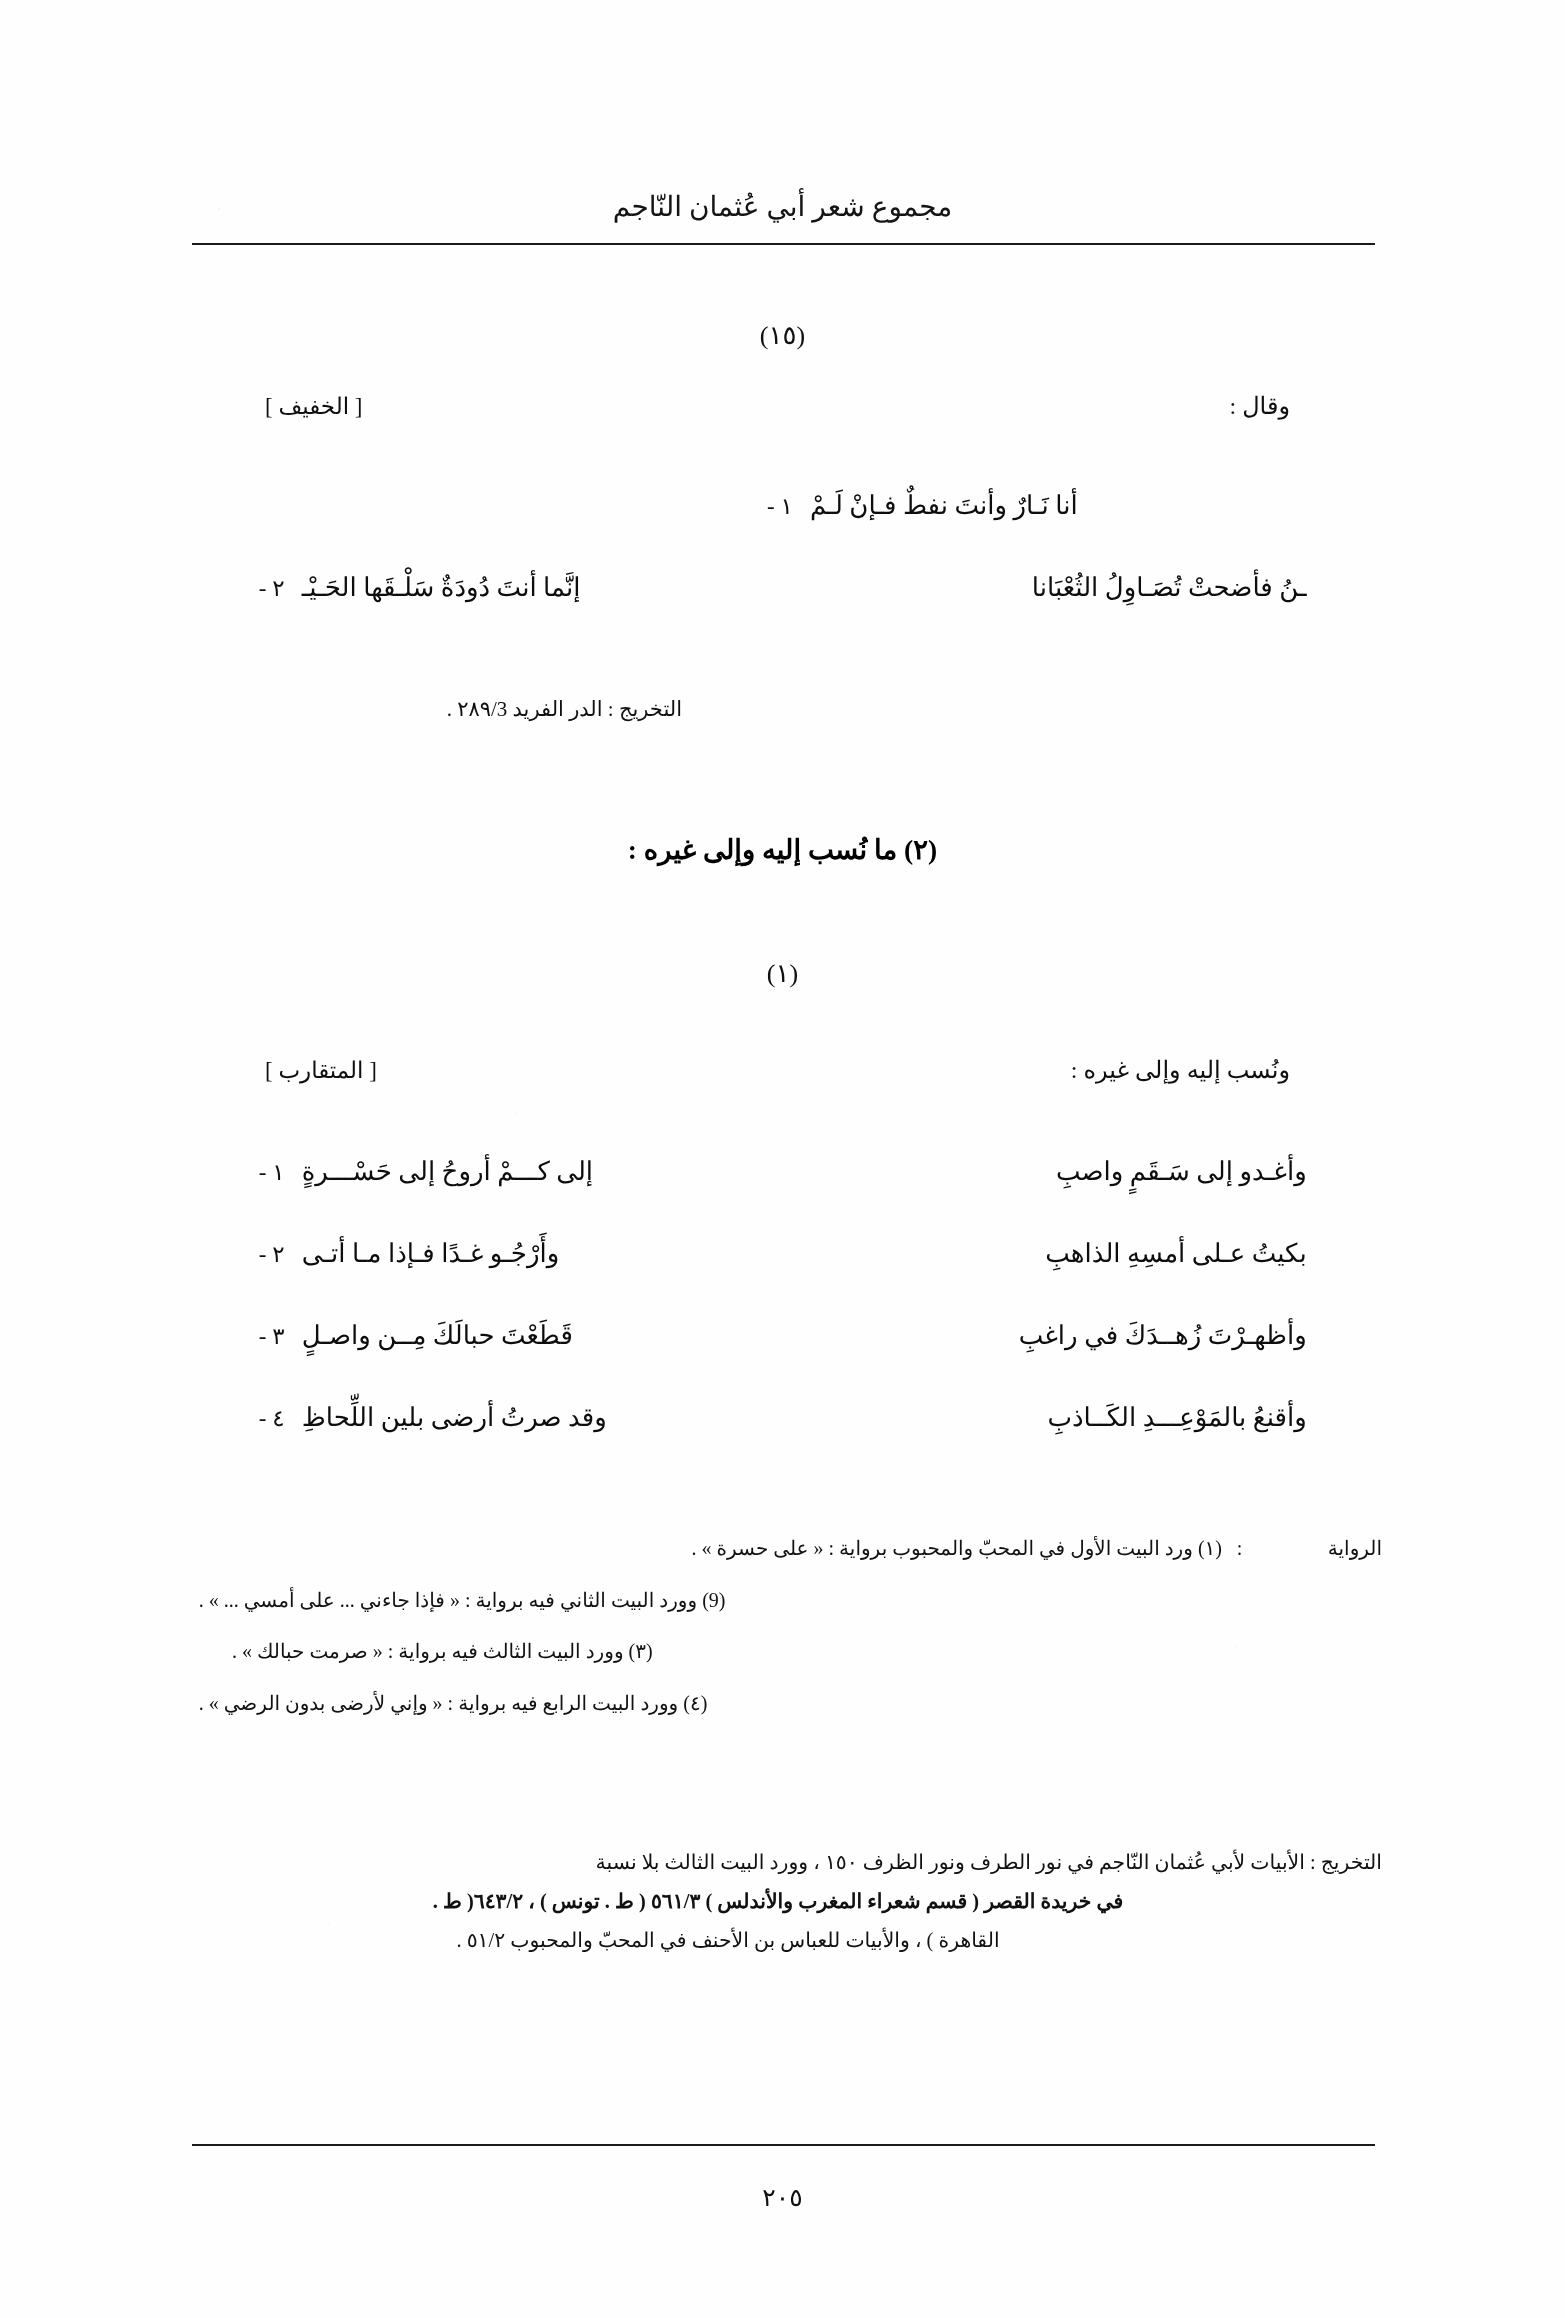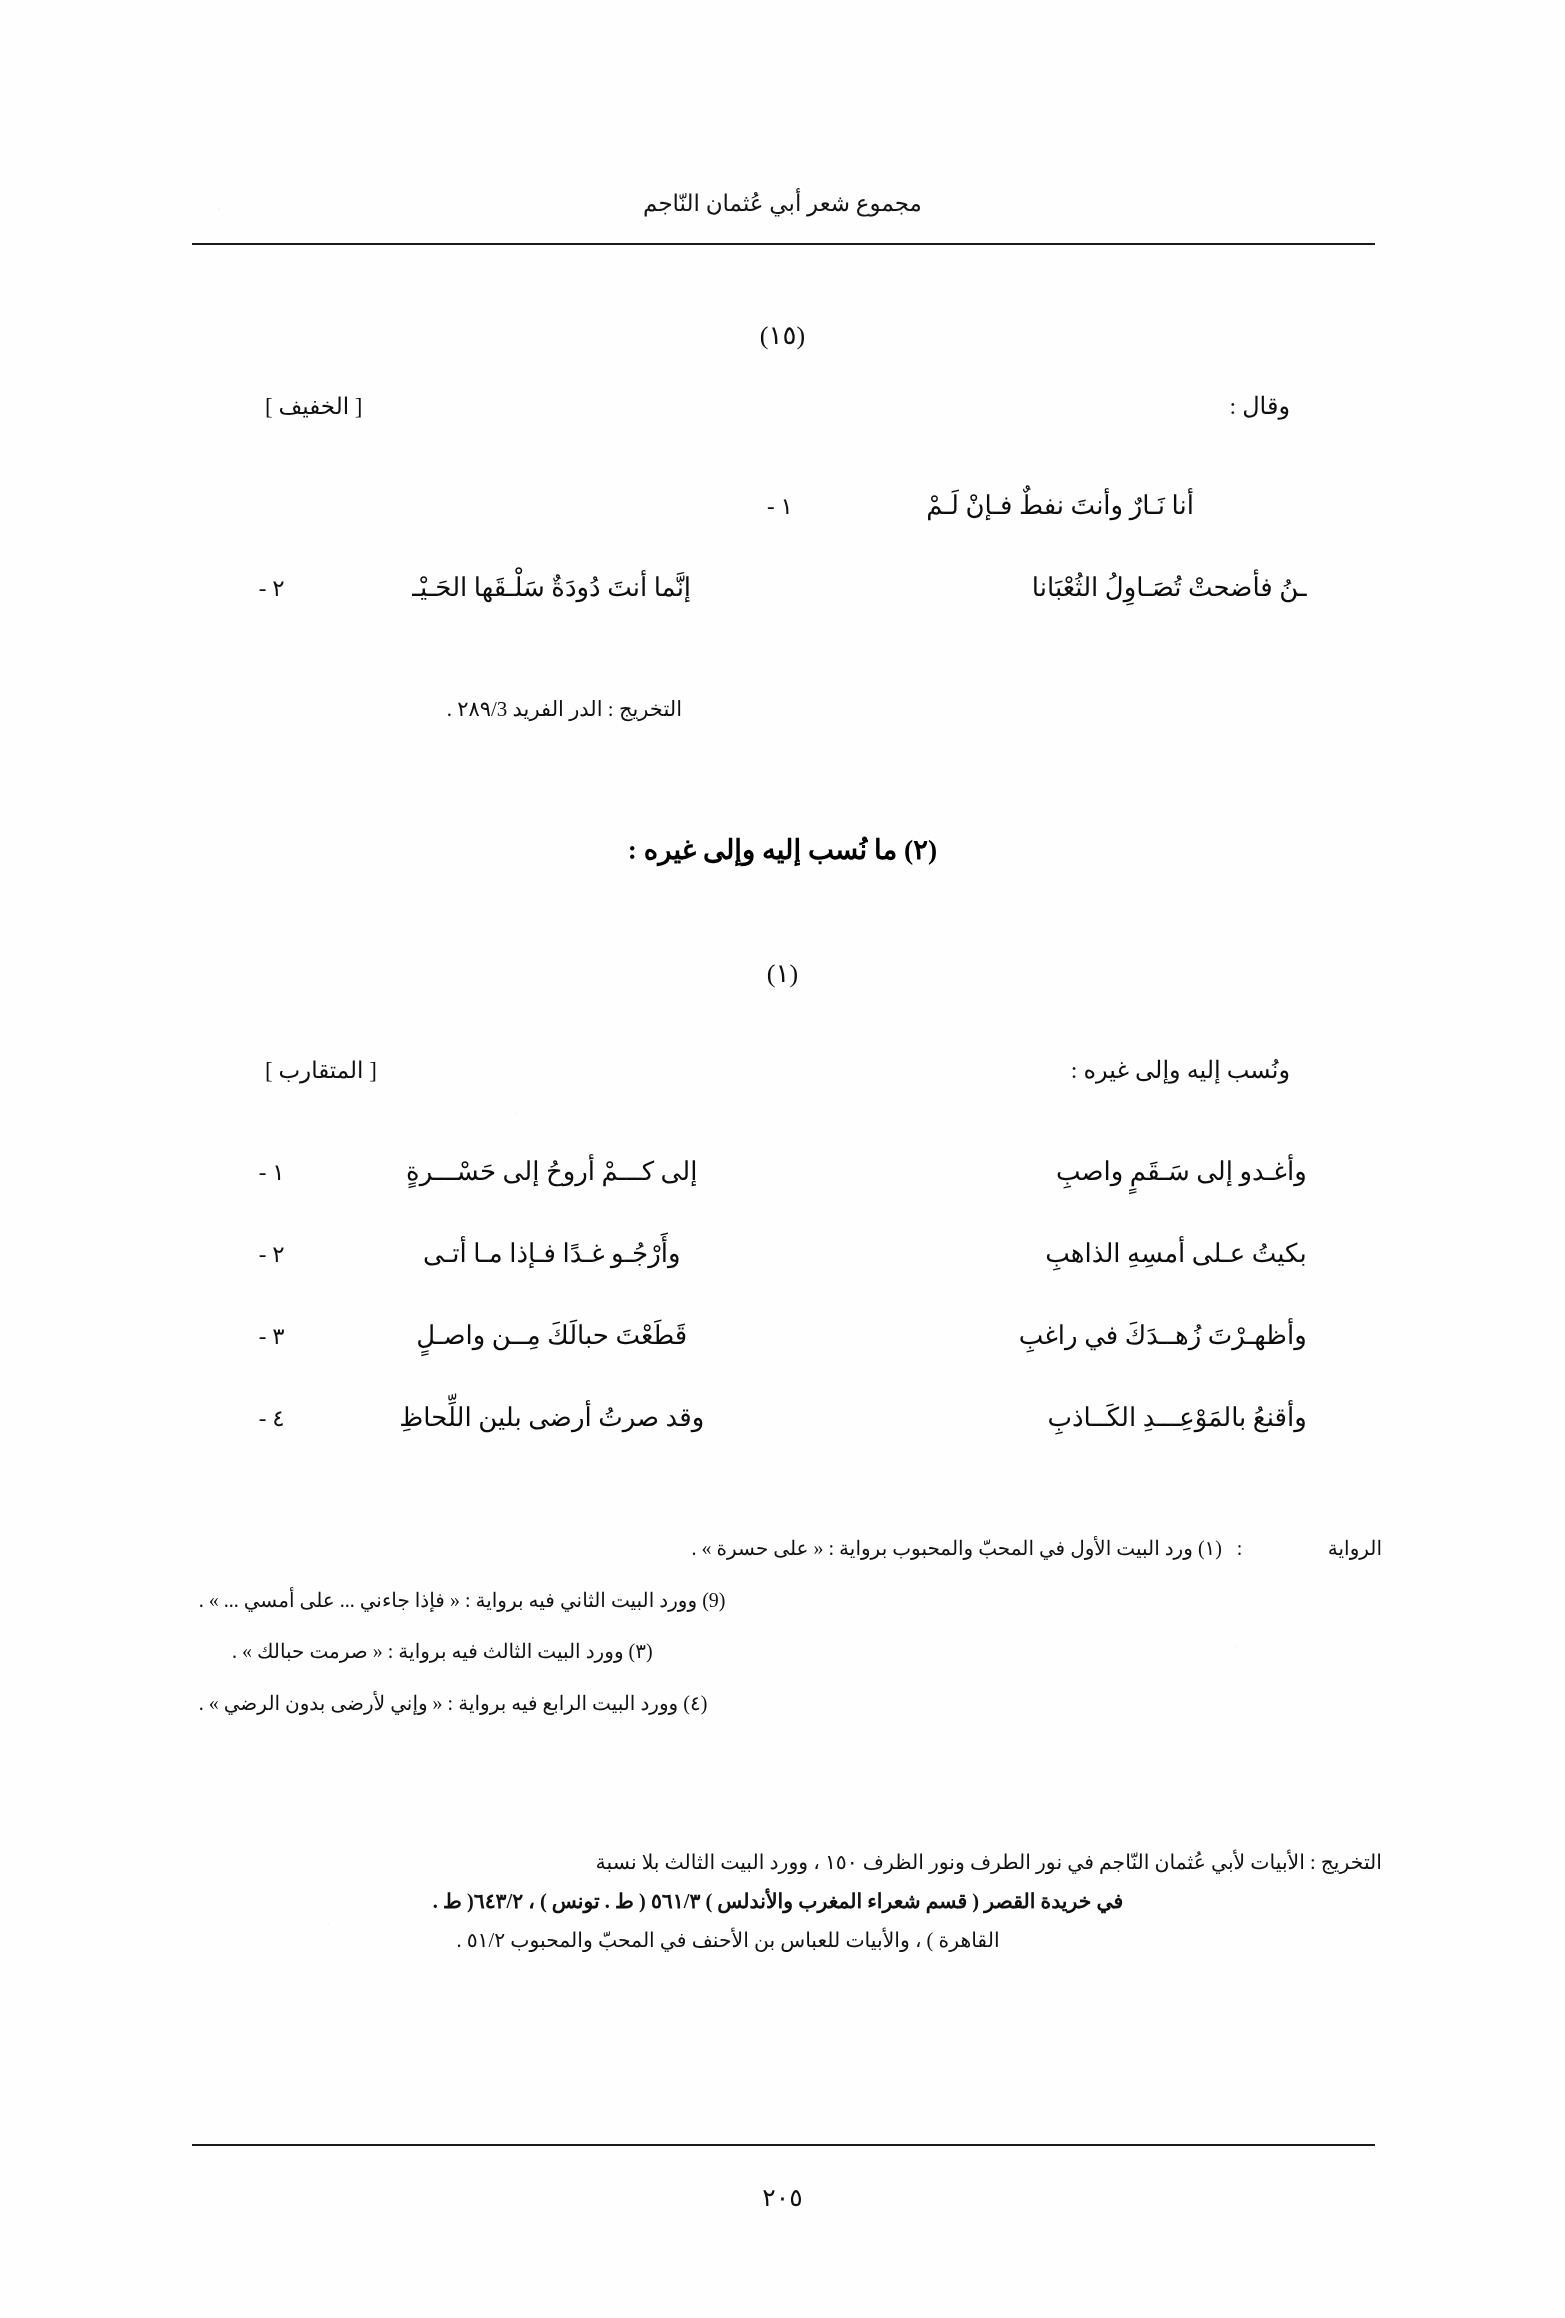--- a/index.html
+++ b/index.html
@@ -42,21 +42,21 @@
     height: 2319px;
   }
 
   
   .running-head {
     position: absolute;
     top: 190px;
     right: 0;
     width: 100%;
     text-align: center;
-    font-size: 23px;
+    font-size: 28px;
     letter-spacing: 0.4px;
     color: #141414;
   }
   .head-rule {
     position: absolute;
     top: 243px;
     right: 190px;
     width: 1183px;
     height: 0;
     border-top: 2.1px solid #1a1a1a;
@@ -115,21 +115,21 @@
   }
   .v-hemi {
     font-size: 26px;
     color: #0d0d0d;
     white-space: nowrap;
     line-height: 1.25;
   }
   .v-right {
     flex: 0 0 500px;
     width: 500px;
-    text-align: center;
+    text-align: left;
     padding-right: 5px;
   }
   .v-left {
     flex: 0 0 500px;
     width: 500px;
     text-align: right;
     padding-right: 8.3px;
   }
 
   

